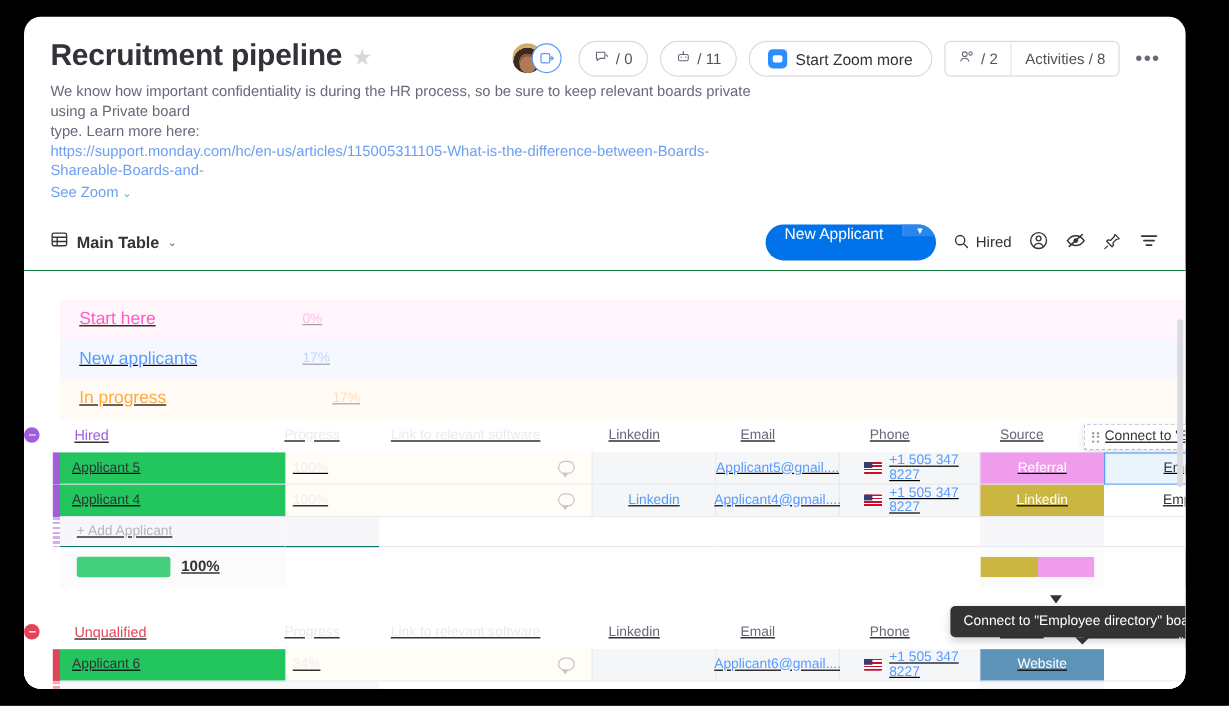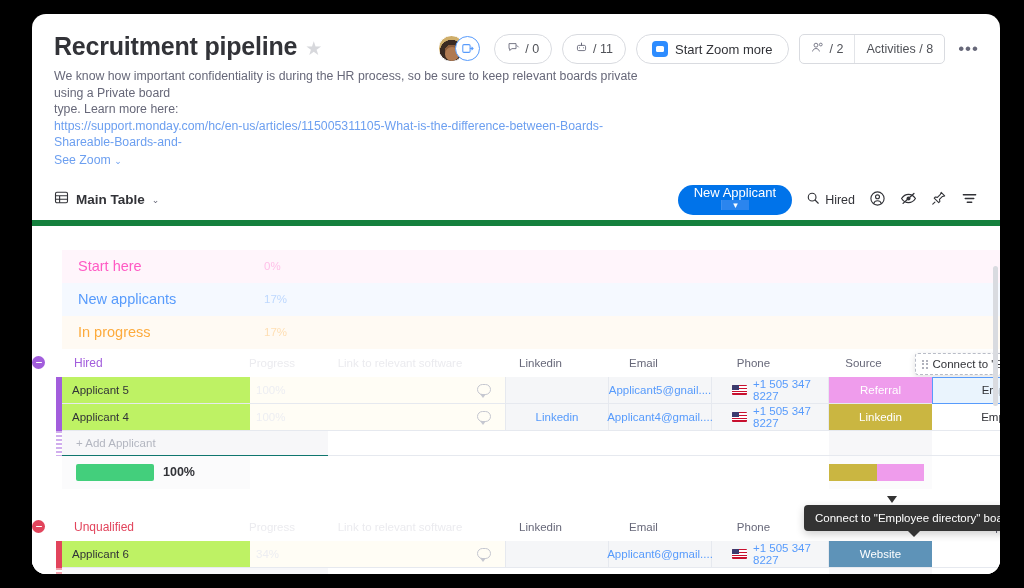--- a/index.html
+++ b/index.html
@@ -4,21 +4,21 @@
 <style>
   * { box-sizing: border-box; margin: 0; padding: 0; }
   html, body {
     width: 1024px; height: 588px;
     background: #000000;
     font-family: "Liberation Sans", sans-serif;
     overflow: hidden;
   }
   #app-window {
     position: absolute;
-    left: 32px; top: 14px;
+    left: 20px; top: 14px;
     width: 968px; height: 560px;
     background: #ffffff;
     border-radius: 14px;
     overflow: hidden;
   }
 
   
   .board-header { padding: 18px 22px 0 22px; position: relative; }
   .title-row { display: flex; align-items: center; gap: 8px; }
   .board-title {
@@ -80,48 +80,48 @@
     line-height: 16.5px; max-width: 600px;
   }
   .desc-link { color: #6c9ff0; }
   .see-more { color: #6c9ff0; font-size: 12.3px; margin-top: 2px; cursor: pointer; }
   .see-more .chev { font-size: 9px; }
 
   
   .toolbar {
     margin-top: 13px; height: 46px; padding: 0 22px;
     display: flex; align-items: center;
-    border-bottom: 6px solid #15803d;
+    border-bottom: 1px solid #15803d;
   }
   .view-tab { display: flex; align-items: center; gap: 7px; cursor: pointer; }
   .view-tab-label { font-size: 13.5px; font-weight: bold; color: #323338; }
   .chev-sm { font-size: 9px; color: #676879; }
   .toolbar-right { margin-left: auto; display: flex; align-items: center; gap: 14px; }
   .new-btn {
-    display: flex; align-items: center; height: 30px;
-    border-radius: 16px; overflow: hidden; background: #0073ea; cursor: pointer; flex-direction: column;
+    display: flex; align-items: flex-start; height: 30px;
+    border-radius: 16px; overflow: hidden; background: #0073ea; cursor: pointer;
   }
   .new-btn-main {
     display: flex; align-items: center; padding: 0 16px;
     color: #fff; font-size: 13px;
   }
   .new-btn-caret {
     display: flex; align-items: center; justify-content: center;
     width: 28px; background: #2b85ee; color: #fff; font-size: 9px;
     border-left: 1px solid #3e90f0;
   }
   .tool-icon {
     display: flex; align-items: center; gap: 5px;
     font-size: 12.5px; color: #323338; cursor: pointer;
   }
 
   
   .board-body { position: relative; height: 393px; background: #fff; overflow: hidden; }
 
-  .grid-row { display: flex; align-items: stretch; position: relative; }
+  .grid-row { display: flex; align-items: stretch; position: relative; text-decoration: underline; }
   .c-name   { width: 188px; flex: none; }
   .c-prog   { width: 78px;  flex: none; }
   .c-link   { width: 178px; flex: none; }
   .c-li     { width: 103px; flex: none; }
   .c-email  { width: 103px; flex: none; }
   .c-phone  { width: 117px; flex: none; }
   .c-source { width: 103px; flex: none; }
   .c-connect{ width: 160px; flex: none; }
 
   
@@ -175,21 +175,21 @@
   .item-row { height: 27px; }
   .row-color { width: 6px; flex: none; }
   .gutter { width: 30px; flex: none; background: #fff; }
   .cell {
     border-right: 1px solid #e6e9ef; border-bottom: 1px solid #e6e9ef;
     display: flex; align-items: center; justify-content: center;
     font-size: 11.5px; height: 100%; background: #fff; position: relative;
   }
   .cell.name-cell {
     justify-content: flex-start; padding-left: 10px; color: #323338;
-    background: #bef264; border-right: none;
+    background: #22c55e; border-right: none;
   }
   .cell.prog-cell {
     justify-content: flex-start; color: #edeef2; background: #fffdf5;
     border-right: none; padding-left: 6px;
   }
   .cell.link-cell { background: #fffdf5; justify-content: flex-end; padding-right: 14px; }
   .cell.gray { background: #f5f6f8; }
   .cell.blue-text { color: #579bfc; }
   .cell.phone-cell { gap: 6px; justify-content: flex-start; padding-left: 20px; color: #579bfc; }
   .cell.status { color: #fff; border-right: none; }
@@ -416,21 +416,21 @@
         <div class="grid-row collapsed-row" style="background: rgb(255, 245, 251);">
           <div class="c-name collapsed-label-area" style="color: rgb(255, 90, 196);">Start here</div>
           <div class="c-prog collapsed-pct" style="color: rgb(255, 90, 196); opacity: 0.35;">0%</div>
           <div class="c-link collapsed-count" style="color: rgb(255, 90, 196);">1 Applicant</div>
         </div>
         <div class="grid-row collapsed-row" style="background: rgb(245, 249, 255);">
           <div class="c-name collapsed-label-area" style="color: rgb(87, 155, 252);">New applicants</div>
           <div class="c-prog collapsed-pct" style="color: rgb(87, 155, 252); opacity: 0.35;">17%</div>
           <div class="c-link collapsed-count" style="color: rgb(87, 155, 252);">2 Applicants</div>
         </div>
-        <div class="grid-row collapsed-row" style="background: rgb(255, 250, 243);">
+        <div class="grid-row collapsed-row" style="background: rgb(255, 250, 243); gap: 25px;">
           <div class="c-name collapsed-label-area" style="color: rgb(253, 171, 61);">In progress</div>
           <div class="c-prog collapsed-pct" style="color: rgb(253, 171, 61); opacity: 0.35;">17%</div>
           <div class="c-link collapsed-count" style="color: rgb(253, 171, 61);">1 Applicant</div>
         </div>
       </div>
 
     <div id="expanded-groups">
         <div class="grid-row group-header">
           <div class="group-toggle">
             <div class="circle-collapse" style="background: rgb(162, 93, 220);"></div>

